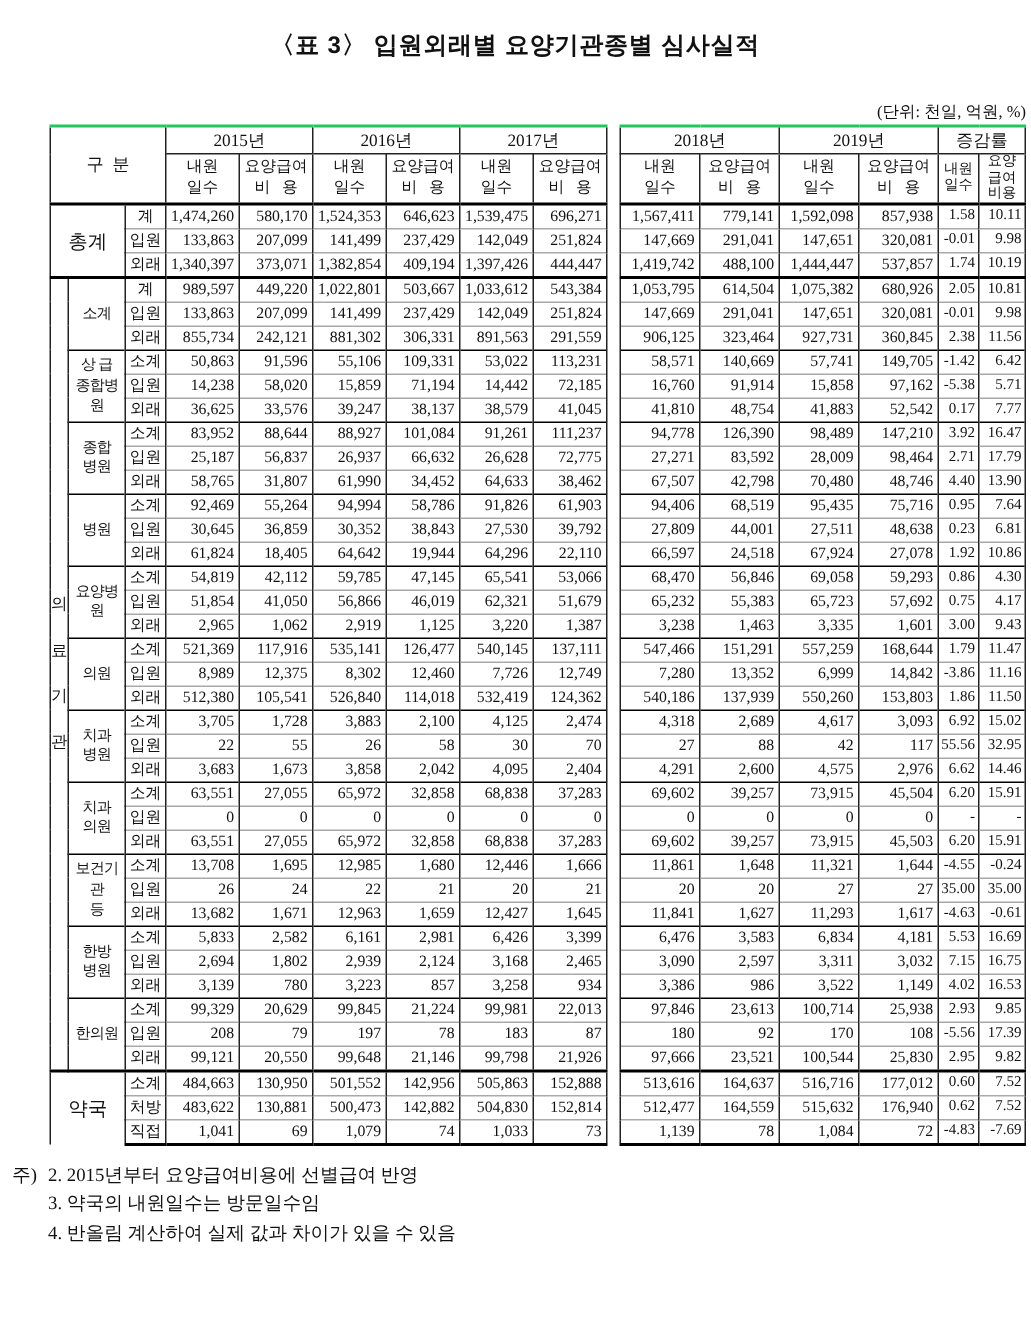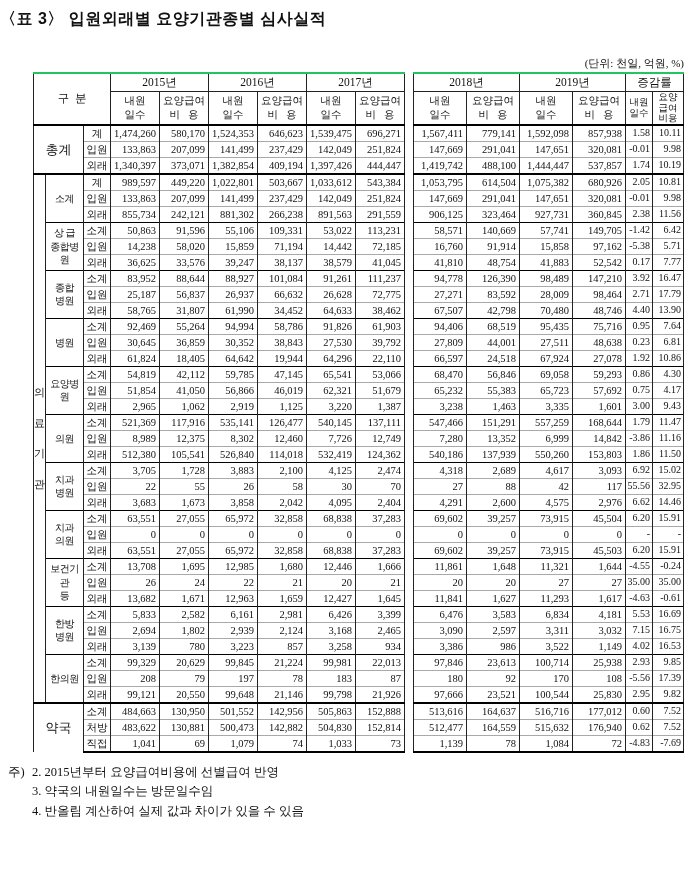--- a/index.html
+++ b/index.html
@@ -4,22 +4,22 @@
 <style>
   html,body { margin:0; padding:0; background:#ffffff; }
   body {
     width:687px; height:891px; overflow:hidden;
     font-family:"Liberation Serif","DejaVu Serif",serif;
     color:#111;
   }
   .page { width:687px; height:891px; position:relative; }
 
   .doc-title {
-    font-family:"Liberation Sans","DejaVu Sans",sans-serif;
-    font-weight:bold; font-size:16px; padding-top:9px; margin:0 0 26px 0;
+    text-align:center; font-family:"Liberation Sans","DejaVu Sans",sans-serif;
+    font-weight:bold; font-size:16px; padding-top:20px; margin:0 0 26px 0;
     letter-spacing:0.5px;
   }
   .preamble { margin:0 6px 0 8px; font-size:13.5px; line-height:1.6; }
   .preamble .l2 { padding-left:23px; }
 
   .unit-label {
     width:684px; text-align:right; font-size:11px; margin-top:12px; margin-bottom:1px;
   }
 
   table.review {
@@ -212,21 +212,21 @@
           <td class="num">147,651</td>
           <td class="num">320,081</td>
           <td class="num chg">-0.01</td>
           <td class="num chg">9.98</td>
         </tr>
         <tr>
           <td class="rl">외래</td>
           <td class="num">855,734</td>
           <td class="num">242,121</td>
           <td class="num">881,302</td>
-          <td class="num">266,238</td>
+          <td class="num">306,331</td>
           <td class="num">891,563</td>
           <td class="num">291,559</td>
           <td class="gapcell"></td>
           <td class="num">906,125</td>
           <td class="num">323,464</td>
           <td class="num">927,731</td>
           <td class="num">360,845</td>
           <td class="num chg">2.38</td>
           <td class="num chg">11.56</td>
         </tr>

